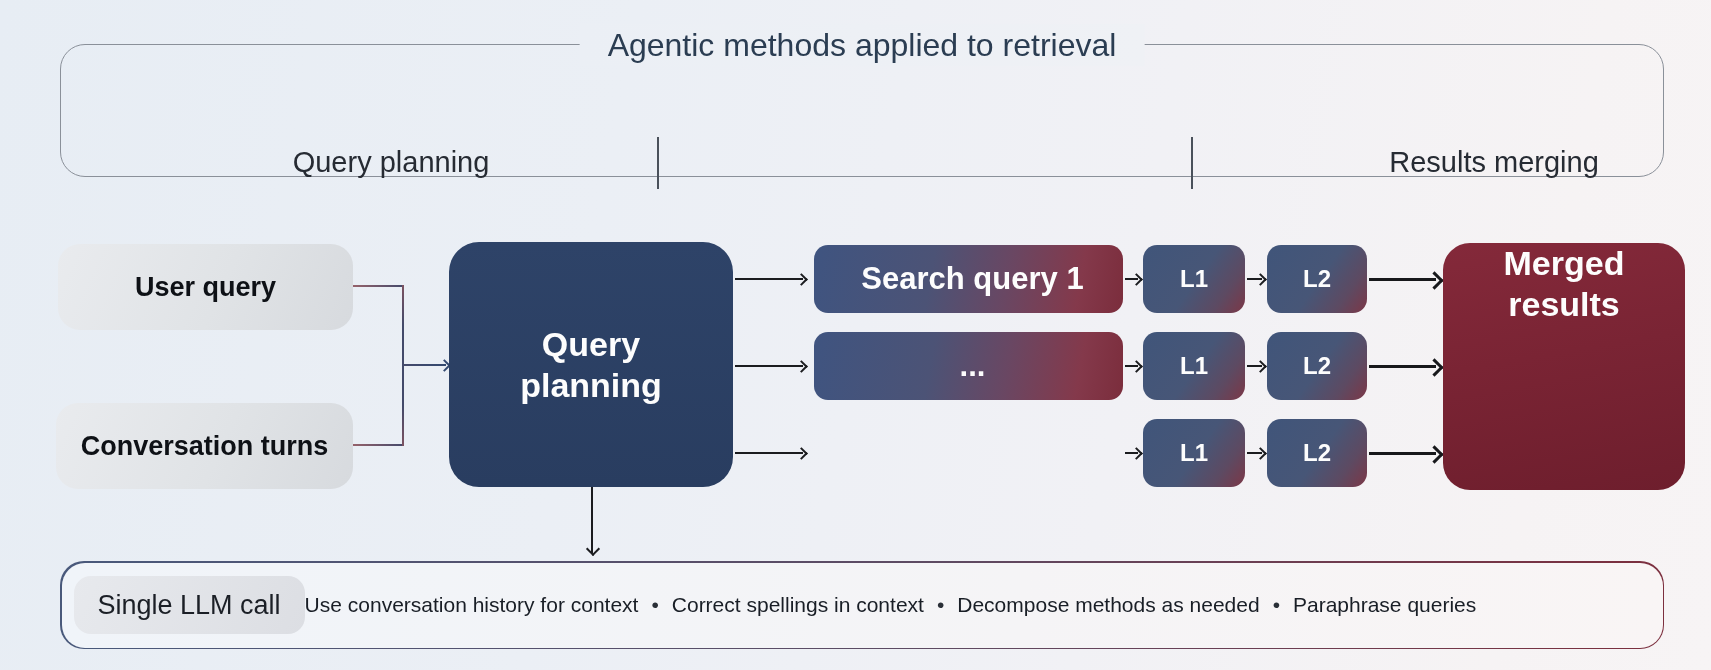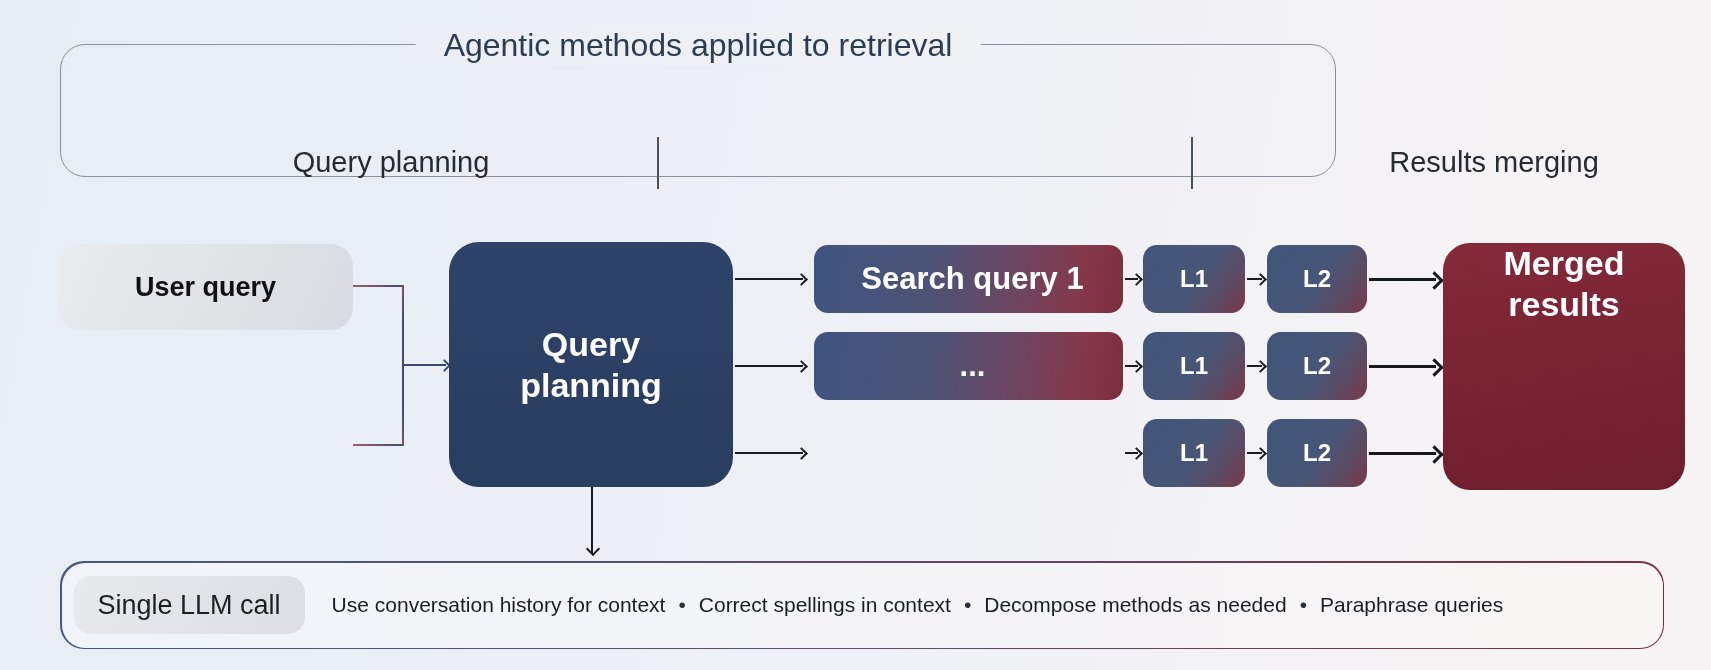--- a/index.html
+++ b/index.html
@@ -6,21 +6,21 @@
   html,body { width:100%; height:100%; }
   body { font-family:"Liberation Sans", sans-serif; }
 
   .canvas {
     position:relative; width:1711px; height:670px; overflow:hidden;
     background:linear-gradient(100deg,#e7edf4 0%,#ebeff5 35%,#f1f1f5 65%,#f6f3f4 88%,#f7f4f5 100%);
   }
 
   
   .top-frame {
-    position:absolute; left:60px; top:44px; width:1276px; height:133px;
+    position:absolute; left:60px; top:44px; width:1604px; height:133px;
     border:1.5px solid #8a9099; border-radius:25px;
   }
   .frame-title {
     position:absolute; left:50%; top:-21px; transform:translateX(-50%);
     height:42px; line-height:42px; padding:0 28px; white-space:nowrap;
     font-size:32px; color:#2b3d52;
     background:linear-gradient(90deg,#ebeff5,#eff1f5);
   }
   .col-label {
     position:absolute; top:101px; transform:translateX(-50%); white-space:nowrap;
@@ -114,21 +114,21 @@
 
   
   .bottom-bar {
     position:absolute; left:60px; top:561px; width:1604px; height:88px;
     border-radius:24px; padding:1.5px;
     background:linear-gradient(90deg,#49597b 0%,#5e4a62 55%,#7c2f3e 100%);
   }
   .bottom-bar-inner {
     width:100%; height:100%; border-radius:23px;
     background:linear-gradient(90deg,#f0f4f9 0%,#f5f4f6 60%,#f9f5f5 100%);
-    display:flex; align-items:center; padding-left:12px; gap:27px;
+    display:flex; align-items:center; padding-left:12px; 
   }
   .llm-pill {
     flex:0 0 auto; height:58px; border-radius:17px; padding:0 24px;
     display:flex; align-items:center;
     background:linear-gradient(115deg,#e7e9ed,#dcdee3);
     font-size:27px; color:#1b1f26; white-space:nowrap;
   }
   .bullet-text { font-size:21px; color:#191e26; white-space:nowrap; }
   .bullet-sep { display:inline-block; margin:0 13px; color:#2a2f37; font-size:21px; }
 </style>
@@ -141,20 +141,23 @@
     <div class="frame-title">Agentic methods applied to retrieval</div>
     <div class="col-label c0">Query planning</div>
     <div class="col-divider d0"></div>
     <div class="col-divider d1"></div>
     <div class="col-label c2">Results merging</div>
   </div>
 
   <div class="input-box i0">
     <span>User query</span>
   </div>
+  <div class="input-box i1">
+    <span>Conversation turns</span>
+  </div>
 
   <div class="conn h top"></div>
   <div class="conn h bot"></div>
   <div class="conn v"></div>
   <div class="conn-arrow"></div>
 
   <div class="planner-box">
     <span class="lbl">Query planning</span>
   </div>
 

